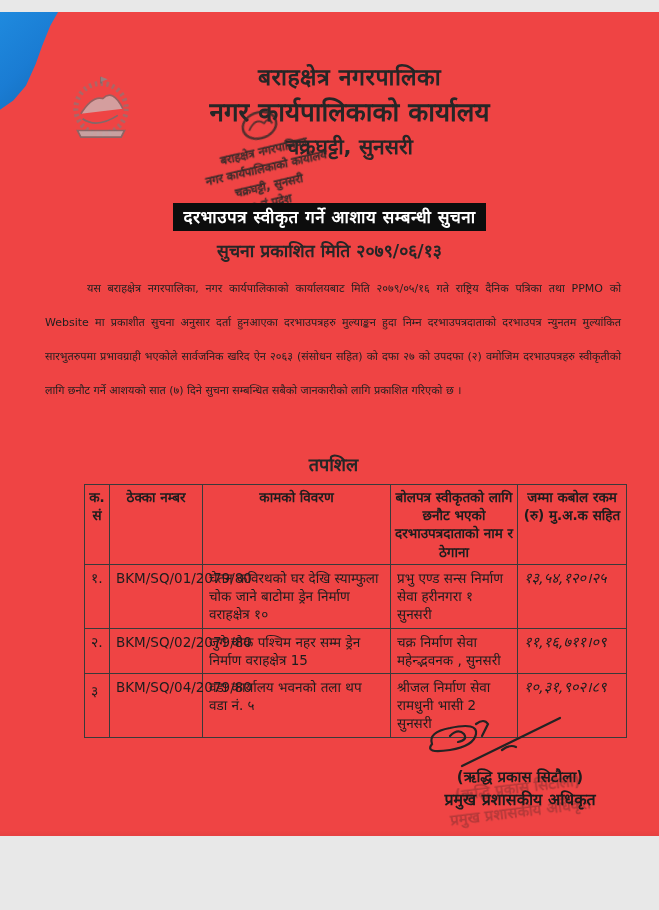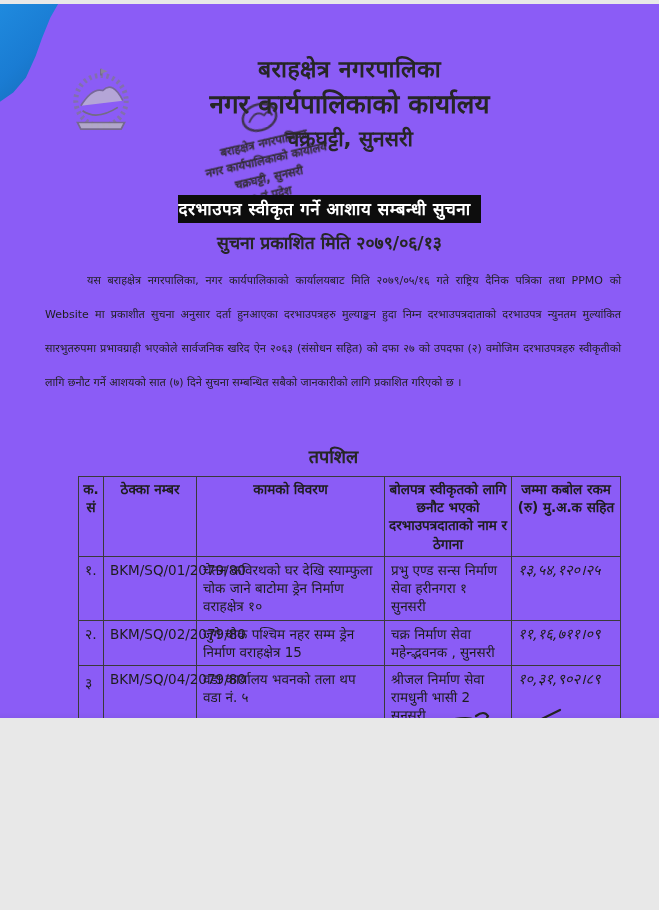--- a/index.html
+++ b/index.html
@@ -1,20 +1,20 @@
 <!DOCTYPE html>
 <html><head>
 <meta charset="utf-8">
 <style>
   html,body{margin:0;padding:0;background:#e8e8e8;}
   .page{
     position:relative;
-    width:659px;height:714px;
-    margin:4px auto;
-    background:#8b5cf6;
+    width:659px;height:824px;
+    margin:12px auto;
+    background:#ef4444;
     overflow:hidden;
     font-family:"DejaVu Sans","Liberation Sans",sans-serif;
     color:#262626;
   }
   
   .corner-blue{
     position:absolute;left:0;top:0;width:70px;height:104px;
     background:linear-gradient(135deg,#1f8ade 0%,#1a7cd3 45%,#1365ad 100%);
     clip-path:polygon(0 0,83% 0,72% 13%,60% 33%,51% 50%,37% 71%,19% 85%,0 94%);
   }
@@ -36,33 +36,33 @@
     pointer-events:none;
   }
   .stamp .s-emblem{display:block;margin:0 auto 1px auto;}
   .stamp .s-line{font-size:11.5px;font-weight:700;white-space:nowrap;line-height:1.5;text-shadow:0 0 1px rgba(40,40,40,.5);}
   
   .title-bar{
     position:absolute;left:0;right:0;top:191px;text-align:center;
   }
   .title-bar span{
     display:inline-block;background:#0d0d0d;color:#fff;
-    font-size:17px;font-weight:700;padding:2px 10px 3px 0;letter-spacing:.5px;
+    font-size:17px;font-weight:700;padding:2px 10px 3px 10px;letter-spacing:.5px;
   }
   .pub-date{position:absolute;left:0;right:0;top:226px;text-align:center;font-size:17.5px;font-weight:700;}
   
   .body-par{
     position:absolute;left:45px;width:576px;top:260px;
     font-size:11px;line-height:34px;text-align:justify;text-indent:42px;
     font-weight:400;color:#1f1f1f;
   }
   .tbl-caption{position:absolute;left:8px;right:0;top:440px;text-align:center;font-size:18px;font-weight:700;}
   
   table.tender{
-    position:absolute;left:78px;top:472px;width:542px;
+    position:absolute;left:84px;top:472px;width:542px;
     border-collapse:collapse;table-layout:fixed;
     font-size:13.5px;color:#1d1d1d;
   }
   table.tender th,table.tender td{
     border:1.6px solid #3a3a3a;vertical-align:top;line-height:1.35;
   }
   table.tender th{font-weight:600;padding:3px 3px;text-align:center;}
   table.tender td{padding:4px 6px;font-weight:500;}
   td.sn{text-align:left;padding-top:22px;padding-left:4px;font-size:14px;}
   td.contract{font-weight:700;font-size:13.5px;font-family:"DejaVu Sans","Liberation Sans",sans-serif;}

